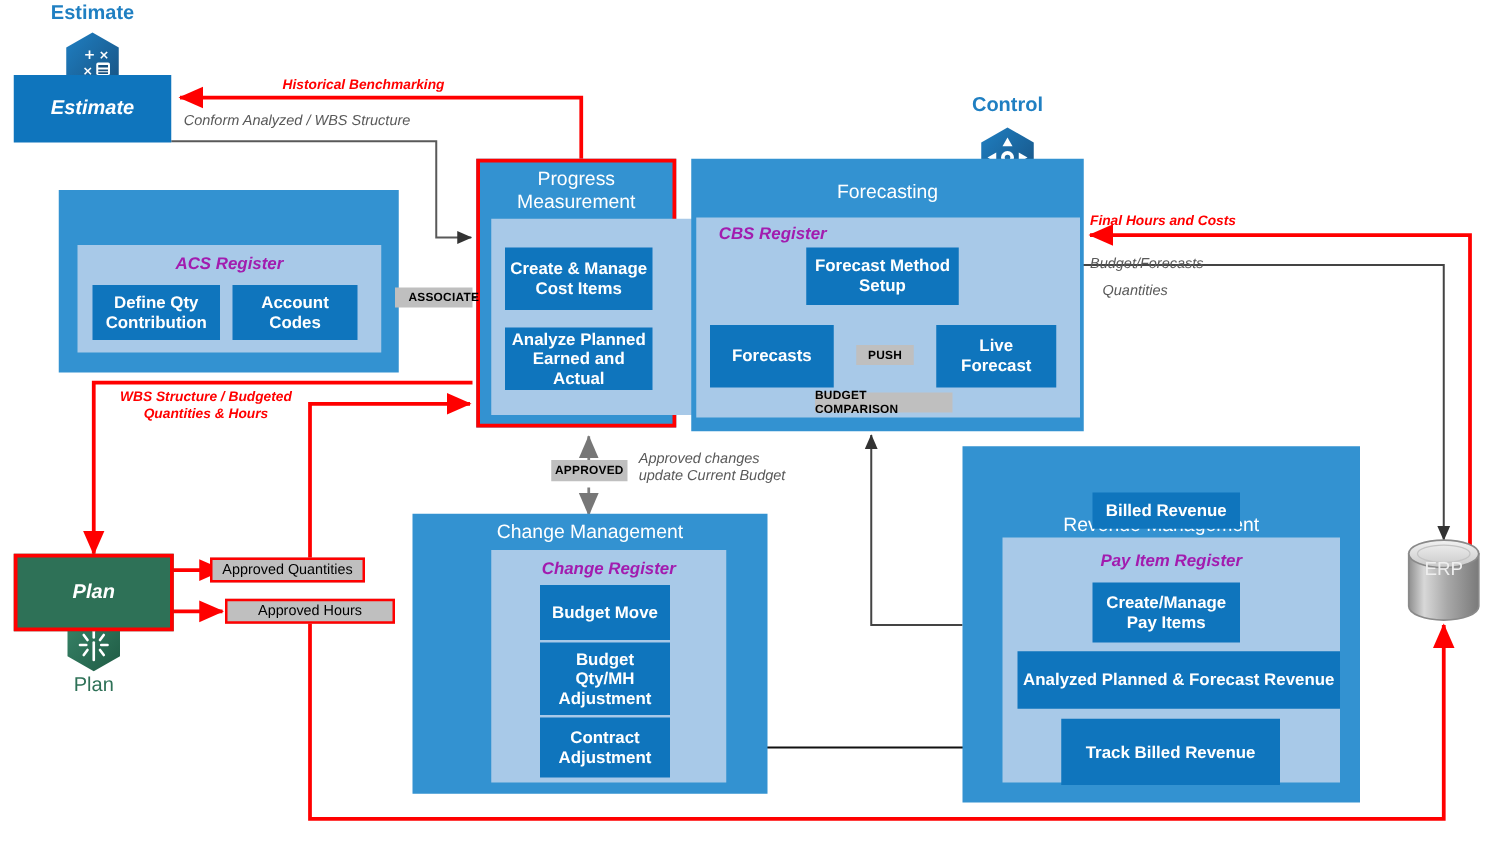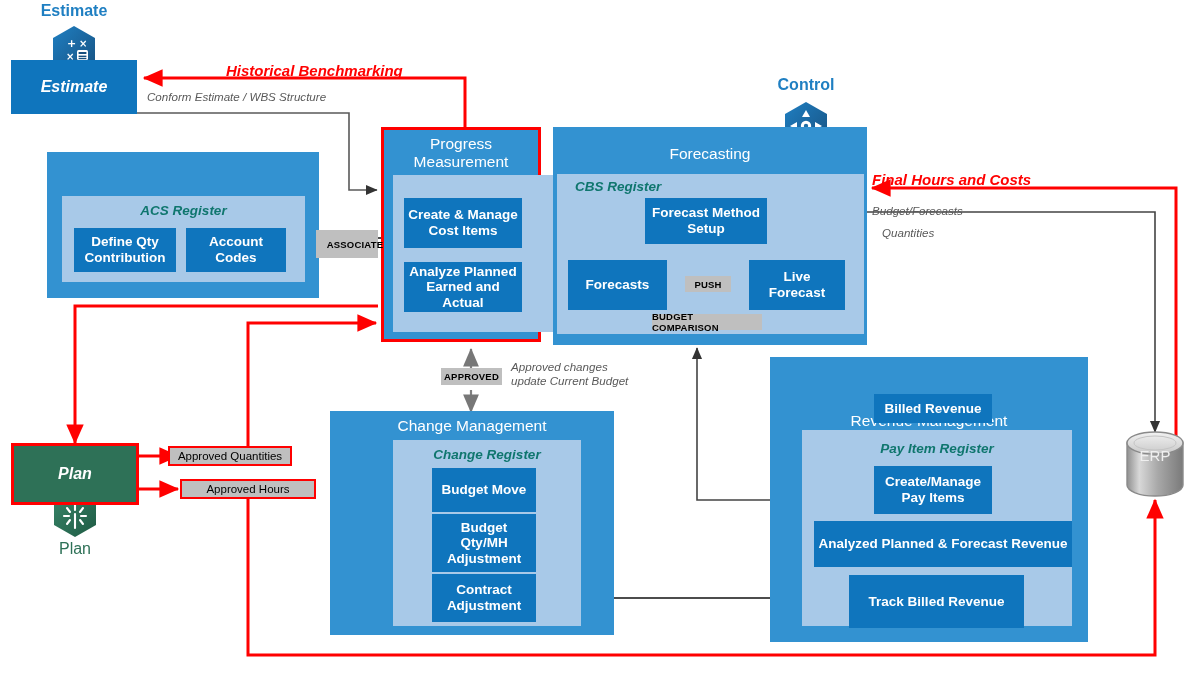--- a/index.html
+++ b/index.html
@@ -4,25 +4,25 @@
 <style>
   html,body{margin:0;padding:0;background:#ffffff;}
   body{font-family:"Liberation Sans",sans-serif;}
   #stage{position:relative;width:1200px;height:683px;background:#fff;overflow:hidden;}
   .svg-layer{position:absolute;left:0;top:0;width:1200px;height:683px;pointer-events:none;}
   .box{position:absolute;box-sizing:border-box;display:flex;align-items:center;justify-content:center;text-align:center;color:#fff;}
   .grp{background:#3392d1;}
   .reg{background:#a8c9e8;color:#1f5fa0;}
   .leaf{background:#0f75bd;font-weight:bold;}
   .grp-title{position:absolute;left:0;right:0;text-align:center;color:#fff;font-size:15.5px;line-height:1.14;}
-  .reg-title{position:absolute;left:0;right:0;text-align:center;color:#0f766e;font-size:13.5px;font-style:italic;font-weight:bold;}
+  .reg-title{position:absolute;left:0;right:0;text-align:center;color:#a21caf;font-size:13.5px;font-style:italic;font-weight:bold;}
   .leaf-txt{font-size:13.5px;line-height:1.15;font-weight:bold;color:#fff;padding:2px 4px;}
   .tag{position:absolute;box-sizing:border-box;background:#bfbfbf;color:#000;font-size:9.5px;font-weight:bold;display:flex;align-items:center;justify-content:center;letter-spacing:.2px;}
   .tag-red{border:2.5px solid #ff0000;background:#bfbfbf;font-size:11.5px;font-weight:normal;letter-spacing:0;}
-  .lbl{position:absolute;font-size:15px;font-style:italic;font-weight:bold;color:#ff0000;line-height:1.18;text-align:center;white-space:nowrap;}
+  .lbl{position:absolute;font-size:11px;font-style:italic;font-weight:bold;color:#ff0000;line-height:1.18;text-align:center;white-space:nowrap;}
   .lbl-grey{position:absolute;font-size:11.6px;font-style:italic;color:#595959;line-height:1.25;white-space:nowrap;font-weight:normal;}
   .pill{position:absolute;box-sizing:border-box;display:flex;align-items:center;justify-content:center;color:#fff;font-style:italic;font-weight:bold;font-size:16px;}
   .est-pill{background:#0f75bd;border:0;}
   .plan-pill{background:#2e7157;border:3px solid #ff0000;}
   .hexlabel{position:absolute;font-size:16px;font-weight:bold;text-align:center;width:140px;}
   .erp-txt{position:absolute;color:#efefef;font-size:15px;text-align:center;width:70px;}
 </style>
 </head>
 <body>
 
@@ -278,42 +278,46 @@
       <div>Adjustment</div>
     </div>
   </div>
   <div class="box leaf" style="left:432px;top:574px;width:104px;height:48px;">
     <div class="leaf-txt">
       <div>Contract</div>
       <div>Adjustment</div>
     </div>
   </div>
 
-  <div class="tag" style="left:316px;top:230px;width:62px;height:28px;padding-left:16px;">
+  <div class="tag" style="left:316px;top:230px;width:62px;height:16px;padding-left:16px;">
     <span>ASSOCIATE</span>
   </div>
   <div class="tag" style="left:685px;top:276px;width:46px;height:16px;">
     <span>PUSH</span>
   </div>
   <div class="tag" style="left:652px;top:314px;width:110px;height:16px;">
     <span>BUDGET COMPARISON</span>
   </div>
   <div class="tag" style="left:441px;top:368px;width:61px;height:17px;">
     <span>APPROVED</span>
   </div>
   <div class="tag tag-red" style="left:168px;top:446px;width:124px;height:20px;">
     <span>Approved Quantities</span>
   </div>
   <div class="tag tag-red" style="left:180px;top:479px;width:136px;height:20px;">
     <span>Approved Hours</span>
   </div>
 
   <div class="lbl" style="left:226px;top:62px;">Historical Benchmarking</div>
-  <div class="lbl-grey" style="left:147px;top:90px;">Conform Estimate / WBS Structure</div>
+  <div class="lbl-grey" style="left:147px;top:90px;">Conform Analyzed / WBS Structure</div>
   <div class="lbl" style="left:872px;top:171px;">Final Hours and Costs</div>
   <div class="lbl-grey" style="left:872px;top:204px;">Budget/Forecasts</div>
   <div class="lbl-grey" style="left:882px;top:226px;">Quantities</div>
+  <div class="lbl" style="left:96px;top:312px;">
+    <div>WBS Structure / Budgeted</div>
+    <div>Quantities &amp; Hours</div>
+  </div>
   <div class="lbl-grey" style="left:511px;top:360px;">
     <div>Approved changes</div>
     <div>update Current Budget</div>
   </div>
 
 </div>
 
 </body></html>

